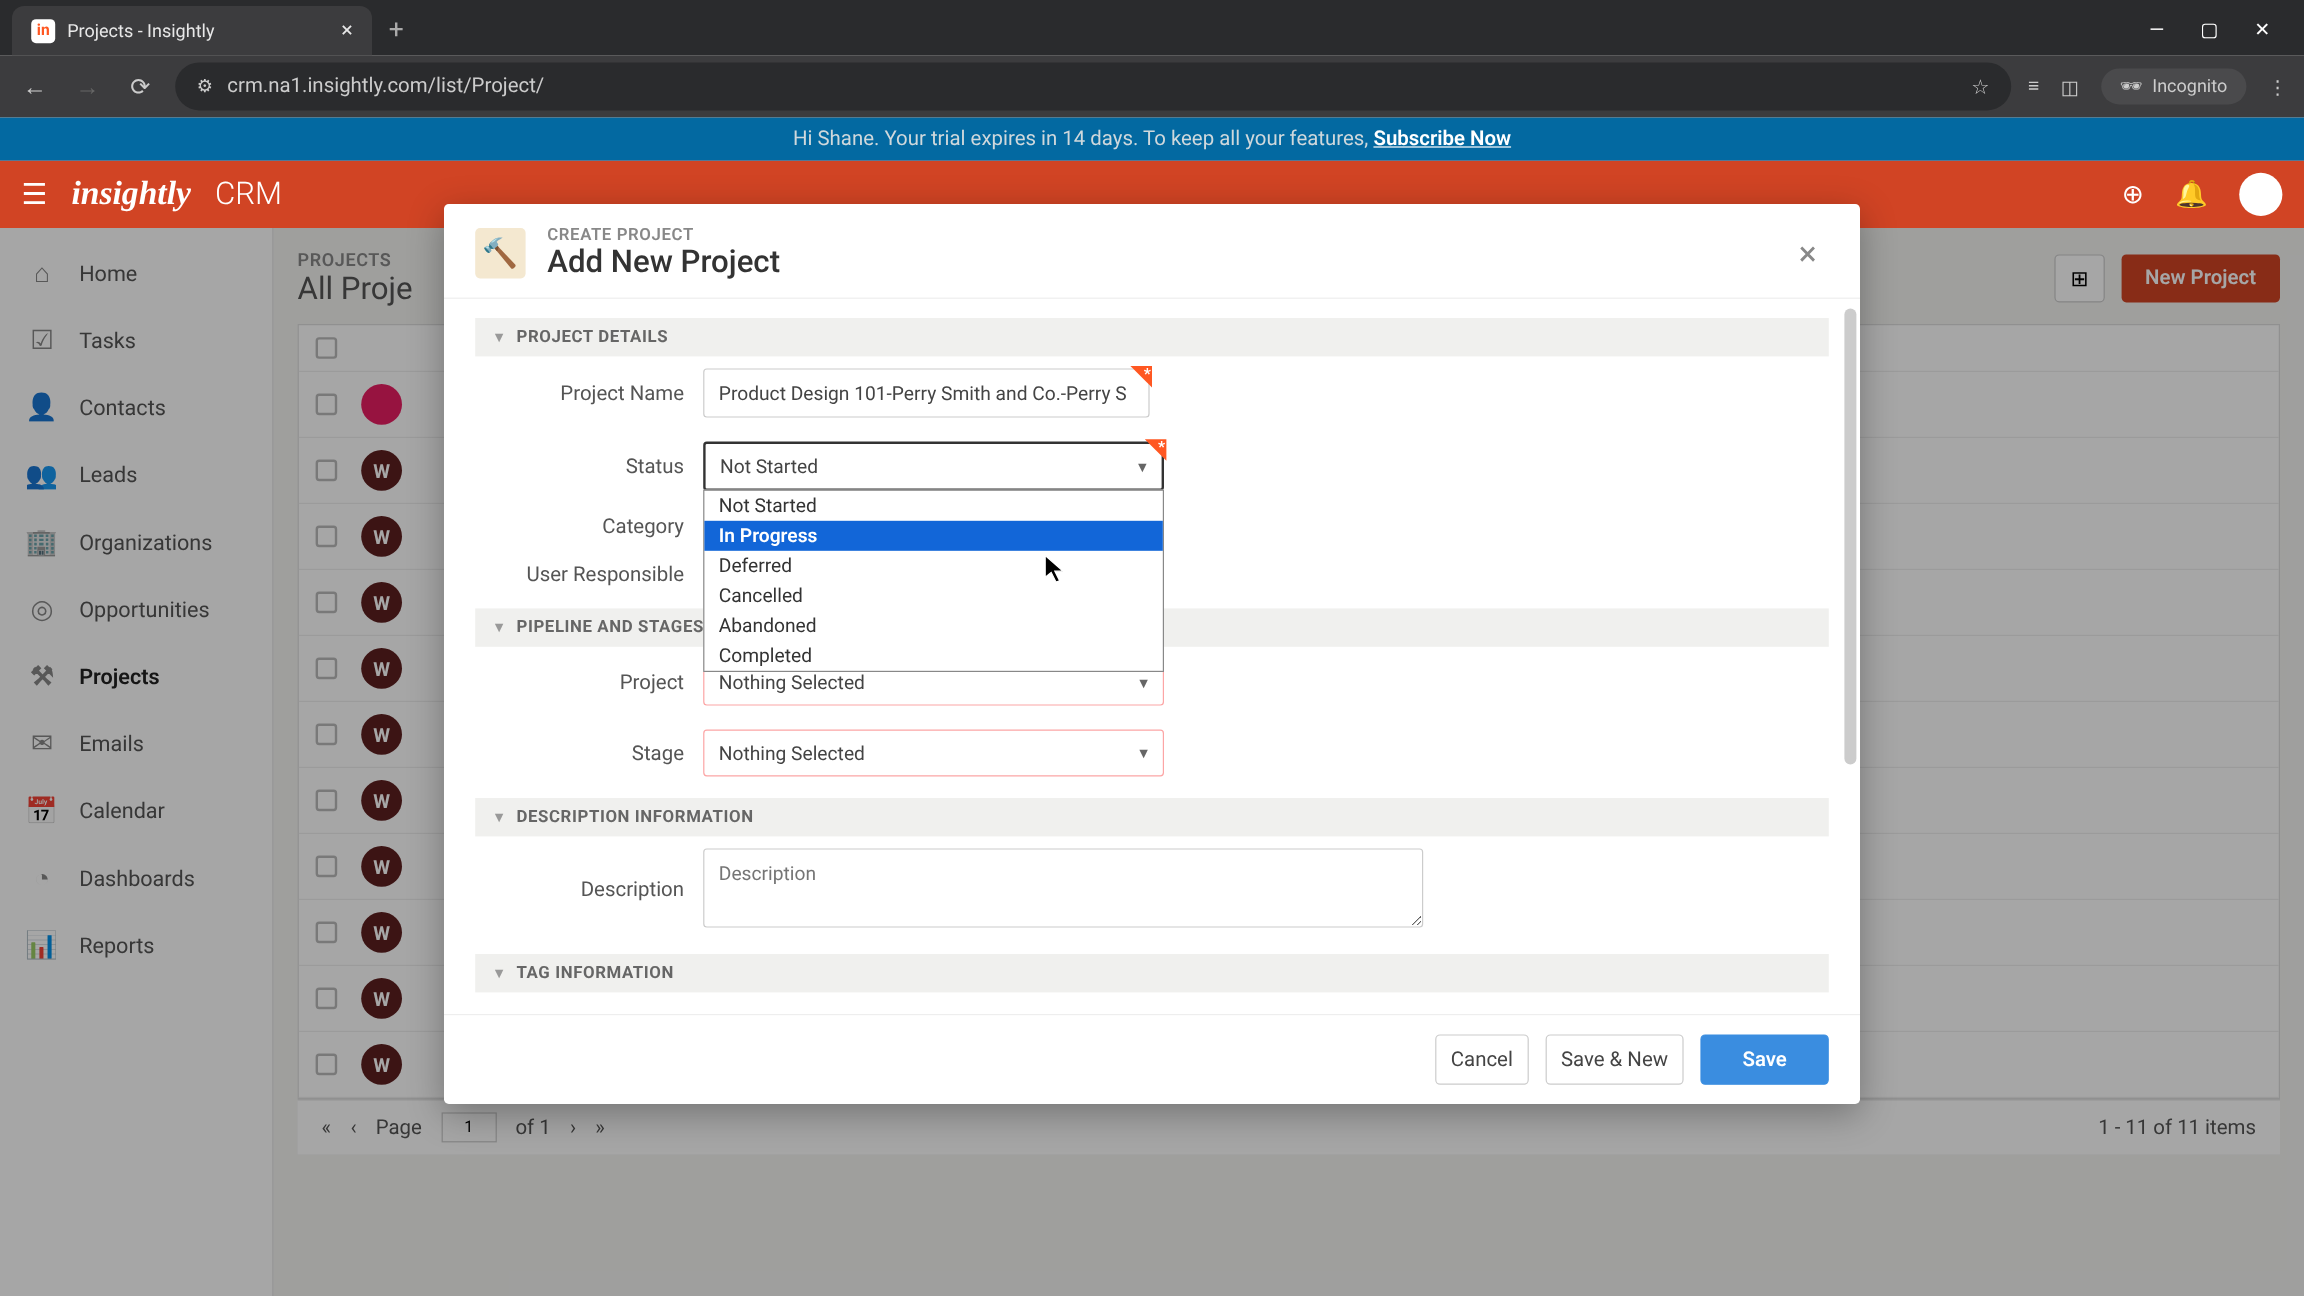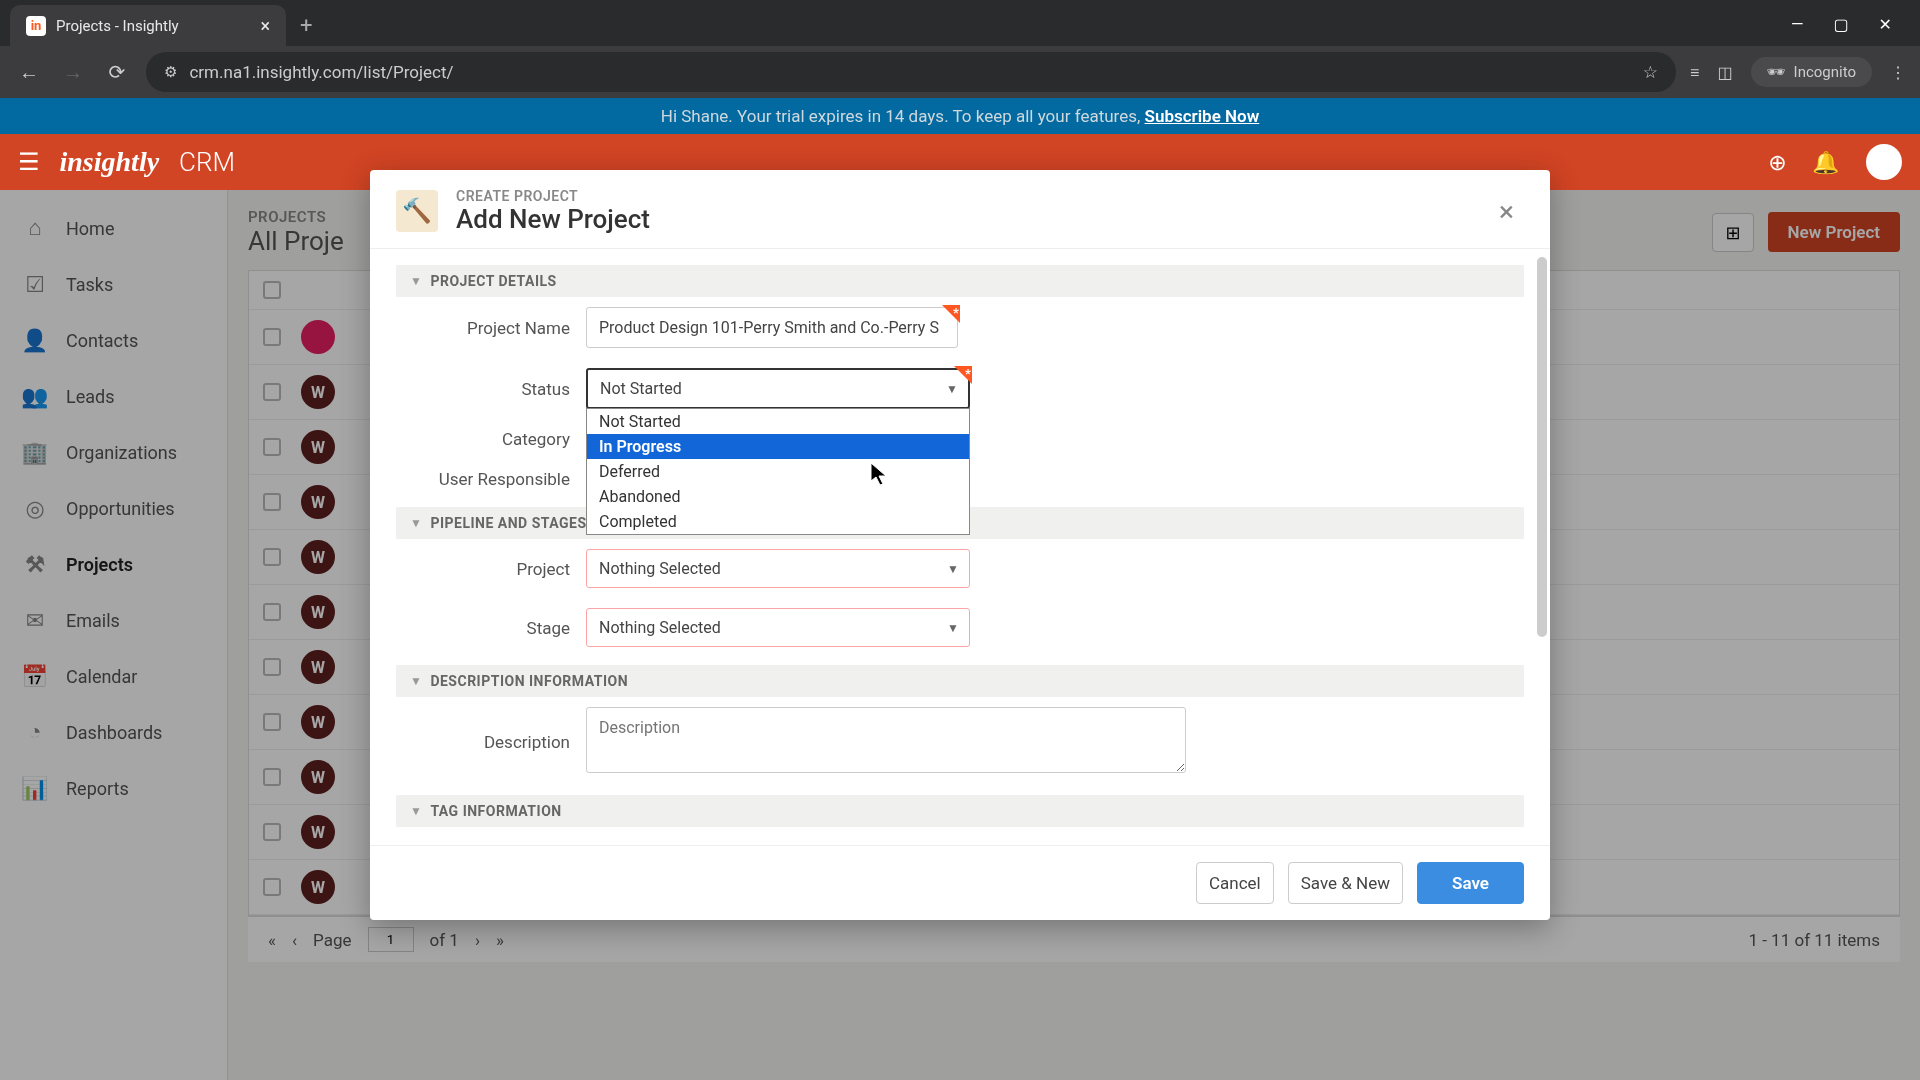--- a/index.html
+++ b/index.html
@@ -1,20 +1,20 @@
 <!DOCTYPE html>
 <html><head>
 <meta charset="utf-8">
 <style>
 * { margin: 0; padding: 0; box-sizing: border-box; font-family: -apple-system, BlinkMacSystemFont, "Segoe UI", Roboto, sans-serif; }
 body { background: #fff; width: 1920px; height: 1080px; overflow: hidden; position: relative; }
 
 
 .browser-chrome { background: #2a2b2d; height: 46px; display: flex; align-items: flex-end; padding: 0 10px; }
-.tab { background: #3c3c3e; color: #e8e8e8; padding: 10px 16px; border-radius: 10px 10px 0 0; display: flex; align-items: center; gap: 10px; font-size: 15px; width: 276px; }
+.tab { background: #3c3c3e; color: #e8e8e8; padding: 10px 16px; border-radius: 10px 10px 0 0; display: flex; align-items: center; gap: 10px; font-size: 15px; width: 300px; }
 .tab-favicon { width: 20px; height: 20px; background: #fff; border-radius: 4px; display: flex; align-items: center; justify-content: center; font-size: 13px; color: #ff5722; font-weight: bold; }
 .tab-close { margin-left: auto; font-size: 18px; cursor: pointer; }
 .new-tab { color: #aaa; font-size: 22px; padding: 8px 14px; cursor: pointer; }
 .window-controls { margin-left: auto; display: flex; gap: 30px; padding: 0 18px 12px 0; color: #fff; font-size: 16px; }
 .window-controls span { cursor: pointer; }
 
 
 .address-bar { background: #3c3c3e; height: 52px; display: flex; align-items: center; padding: 0 14px; gap: 14px; }
 .nav-btn { width: 30px; height: 30px; display: flex; align-items: center; justify-content: center; color: #ccc; cursor: pointer; font-size: 20px; }
 .nav-btn.disabled { color: #666; }
@@ -325,20 +325,21 @@
       <div class="form-field">
         <div class="form-select">
           <span>Not Started</span>
           <span class="select-arrow">▼</span>
         </div>
         <div class="required-flag"></div>
         <div class="dropdown-list">
           <div class="dropdown-option">Not Started</div>
           <div class="dropdown-option highlighted">In Progress</div>
           <div class="dropdown-option">Deferred</div>
+          <div class="dropdown-option">Cancelled</div>
           <div class="dropdown-option">Abandoned</div>
           <div class="dropdown-option">Completed</div>
         </div>
       </div>
     </div>
 
     <div class="form-row">
       <div class="form-label">Category</div>
     </div>
 

